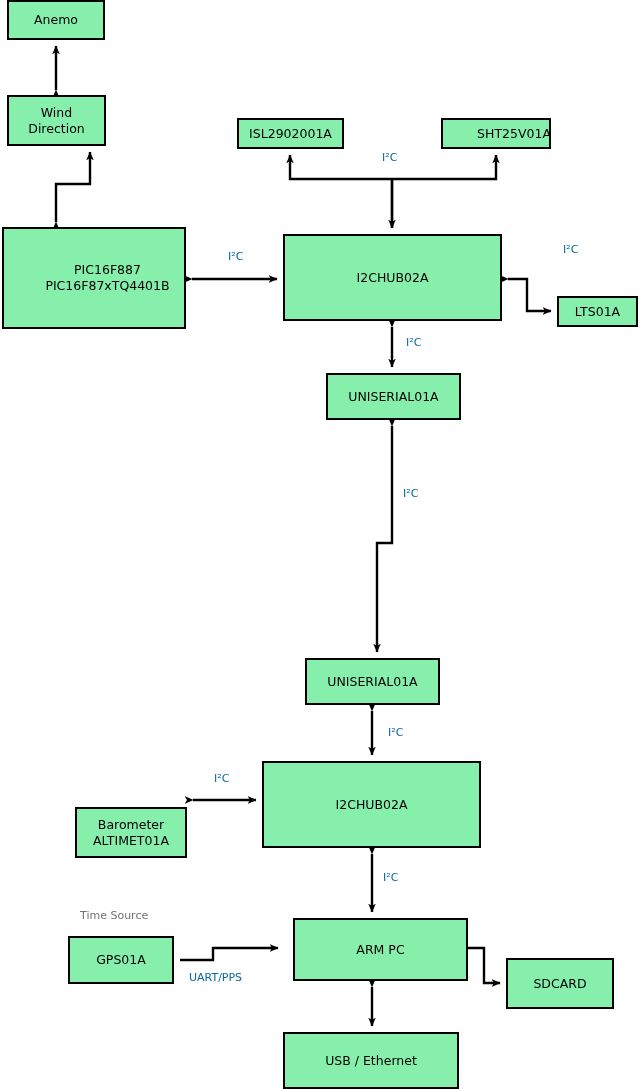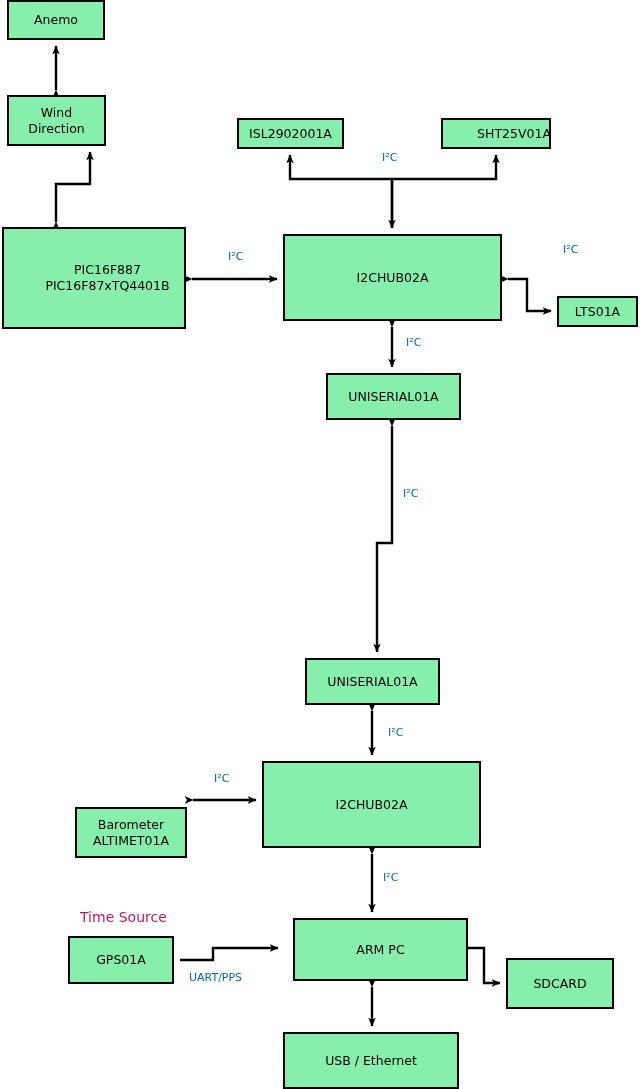--- a/index.html
+++ b/index.html
@@ -47,22 +47,22 @@
   .edge-label {
     position: absolute;
     color: #0369a1;
     font-size: 11px;
     line-height: 1.1;
     white-space: nowrap;
     z-index: 4;
   }
   .free-label {
     position: absolute;
-    color: #be185d;
-    font-size: 14px;
+    color: #737373;
+    font-size: 11px;
     line-height: 1.1;
     white-space: nowrap;
     z-index: 4;
   }
 </style>
 </head>
 <body>
 
 <div id="diagram-root">
 

